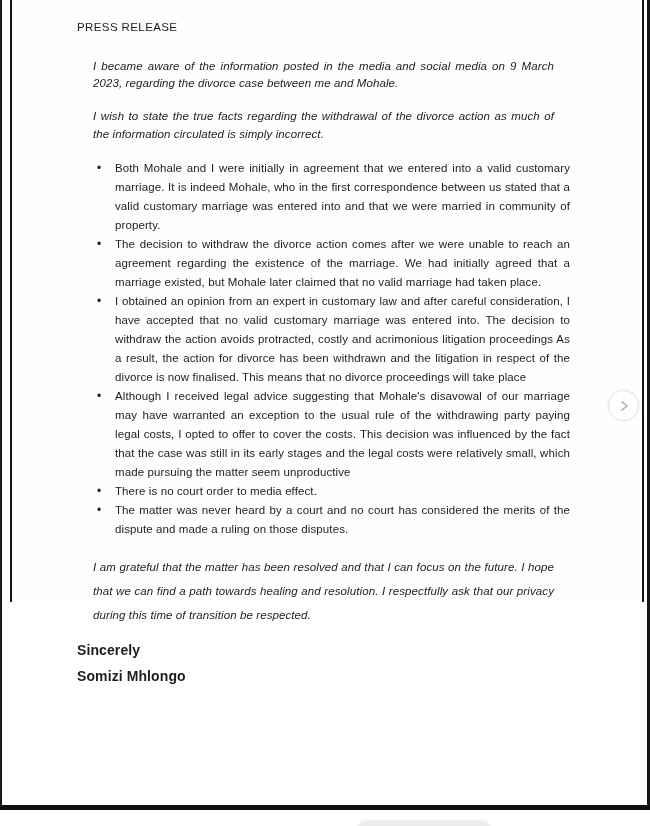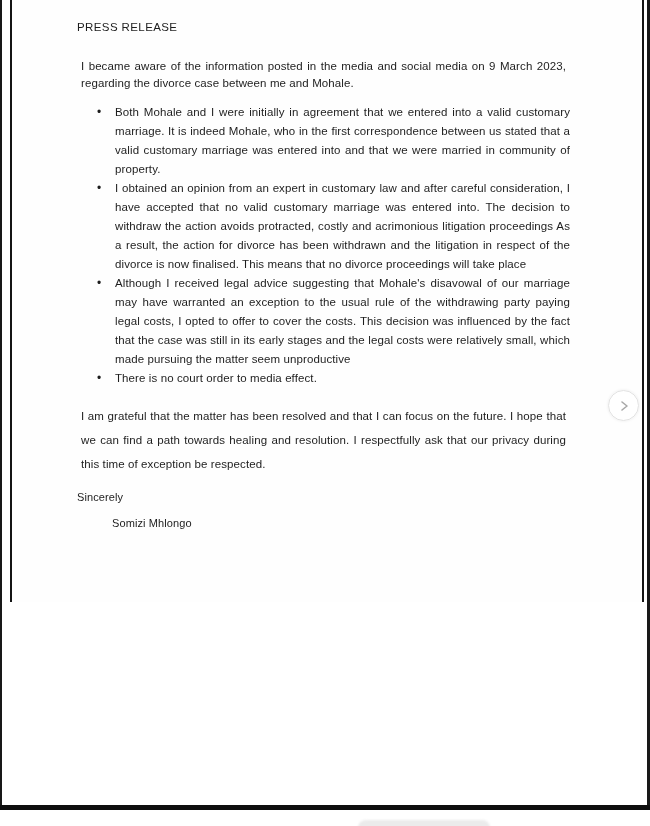--- a/index.html
+++ b/index.html
@@ -49,25 +49,26 @@
     color: #1d1d1d;
   }
   .doc-title {
     font-size: 11.5px;
     line-height: 14px;
     letter-spacing: 0.4px;
     margin: 0;
     font-weight: 400;
   }
   .para {
-    margin: 4px;
+    margin: 16px;
     font-size: 11.5px;
     line-height: 17.5px;
     text-align: justify;
     letter-spacing: 0.1px;
+    font-style: italic;
   }
   .para-intro   { margin-top: 24px; line-height: 16.5px; }
   .para-statement { margin-top: 9px; line-height: 18px; }
   ul.bullet-list {
     margin: 12px 0 0 0;
     padding: 0;
     list-style: none;
   }
   ul.bullet-list li {
     position: relative;
@@ -84,26 +85,27 @@
     left: 20px;
     top: 0;
     font-size: 12px;
   }
   .para-closing {
     margin-top: 16px;
     line-height: 24px;
   }
   .signoff-line {
     margin: 0;
-    font-size: 11px;
+    font-size: 14px;
     line-height: 14px;
     letter-spacing: 0.1px;
+    font-weight: bold;
   }
   .signoff-sincerely { margin-top: 14px; }
-  .signoff-name { margin-top: 12px; margin-left: 35px; }
+  .signoff-name { margin-top: 12px; }
   
   .next-button {
     position: absolute;
     left: 608px; top: 390px;
     width: 31px; height: 31px;
     border-radius: 50%;
     background: rgba(255,255,255,0.9);
     border: 1px solid #e2e2e2;
     box-shadow: 0 0 3px rgba(0,0,0,0.08);
     display: flex;
@@ -130,29 +132,32 @@
 
   <div class="edge-line-left"></div>
 
   <div class="page">
     <div class="content">
 
       <p class="doc-title">PRESS RELEASE</p>
 
       <p class="para para-intro">I became aware of the information posted in the media and social media on 9 March 2023, regarding the divorce case between me and Mohale.</p>
 
+      <p class="para para-statement">I wish to state the true facts regarding the withdrawal of the divorce action as much of the information circulated is simply incorrect.</p>
 
       <ul class="bullet-list">
         <li>Both Mohale and I were initially in agreement that we entered into a valid customary marriage. It is indeed Mohale, who in the first correspondence between us stated that a valid customary marriage was entered into and that we were married in community of property.</li>
+        <li>The decision to withdraw the divorce action comes after we were unable to reach an agreement regarding the existence of the marriage. We had initially agreed that a marriage existed, but Mohale later claimed that no valid marriage had taken place.</li>
         <li>I obtained an opinion from an expert in customary law and after careful consideration, I have accepted that no valid customary marriage was entered into. The decision to withdraw the action avoids protracted, costly and acrimonious litigation proceedings As a result, the action for divorce has been withdrawn and the litigation in respect of the divorce is now finalised. This means that no divorce proceedings will take place</li>
         <li>Although I received legal advice suggesting that Mohale's disavowal of our marriage may have warranted an exception to the usual rule of the withdrawing party paying legal costs, I opted to offer to cover the costs. This decision was influenced by the fact that the case was still in its early stages and the legal costs were relatively small, which made pursuing the matter seem unproductive</li>
         <li>There is no court order to media effect.</li>
+        <li>The matter was never heard by a court and no court has considered the merits of the dispute and made a ruling on those disputes.</li>
       </ul>
 
-      <p class="para para-closing">I am grateful that the matter has been resolved and that I can focus on the future.  I hope that we can find a path towards healing and resolution. I respectfully ask that our privacy during this time of exception be respected.</p>
+      <p class="para para-closing">I am grateful that the matter has been resolved and that I can focus on the future.  I hope that we can find a path towards healing and resolution. I respectfully ask that our privacy during this time of transition be respected.</p>
 
       <p class="signoff-line signoff-sincerely">Sincerely</p>
 
       <p class="signoff-line signoff-name">Somizi Mhlongo</p>
 
     </div>
   </div>
 
   <div class="edge-line-right"></div>
   <div class="bottom-band"></div>

